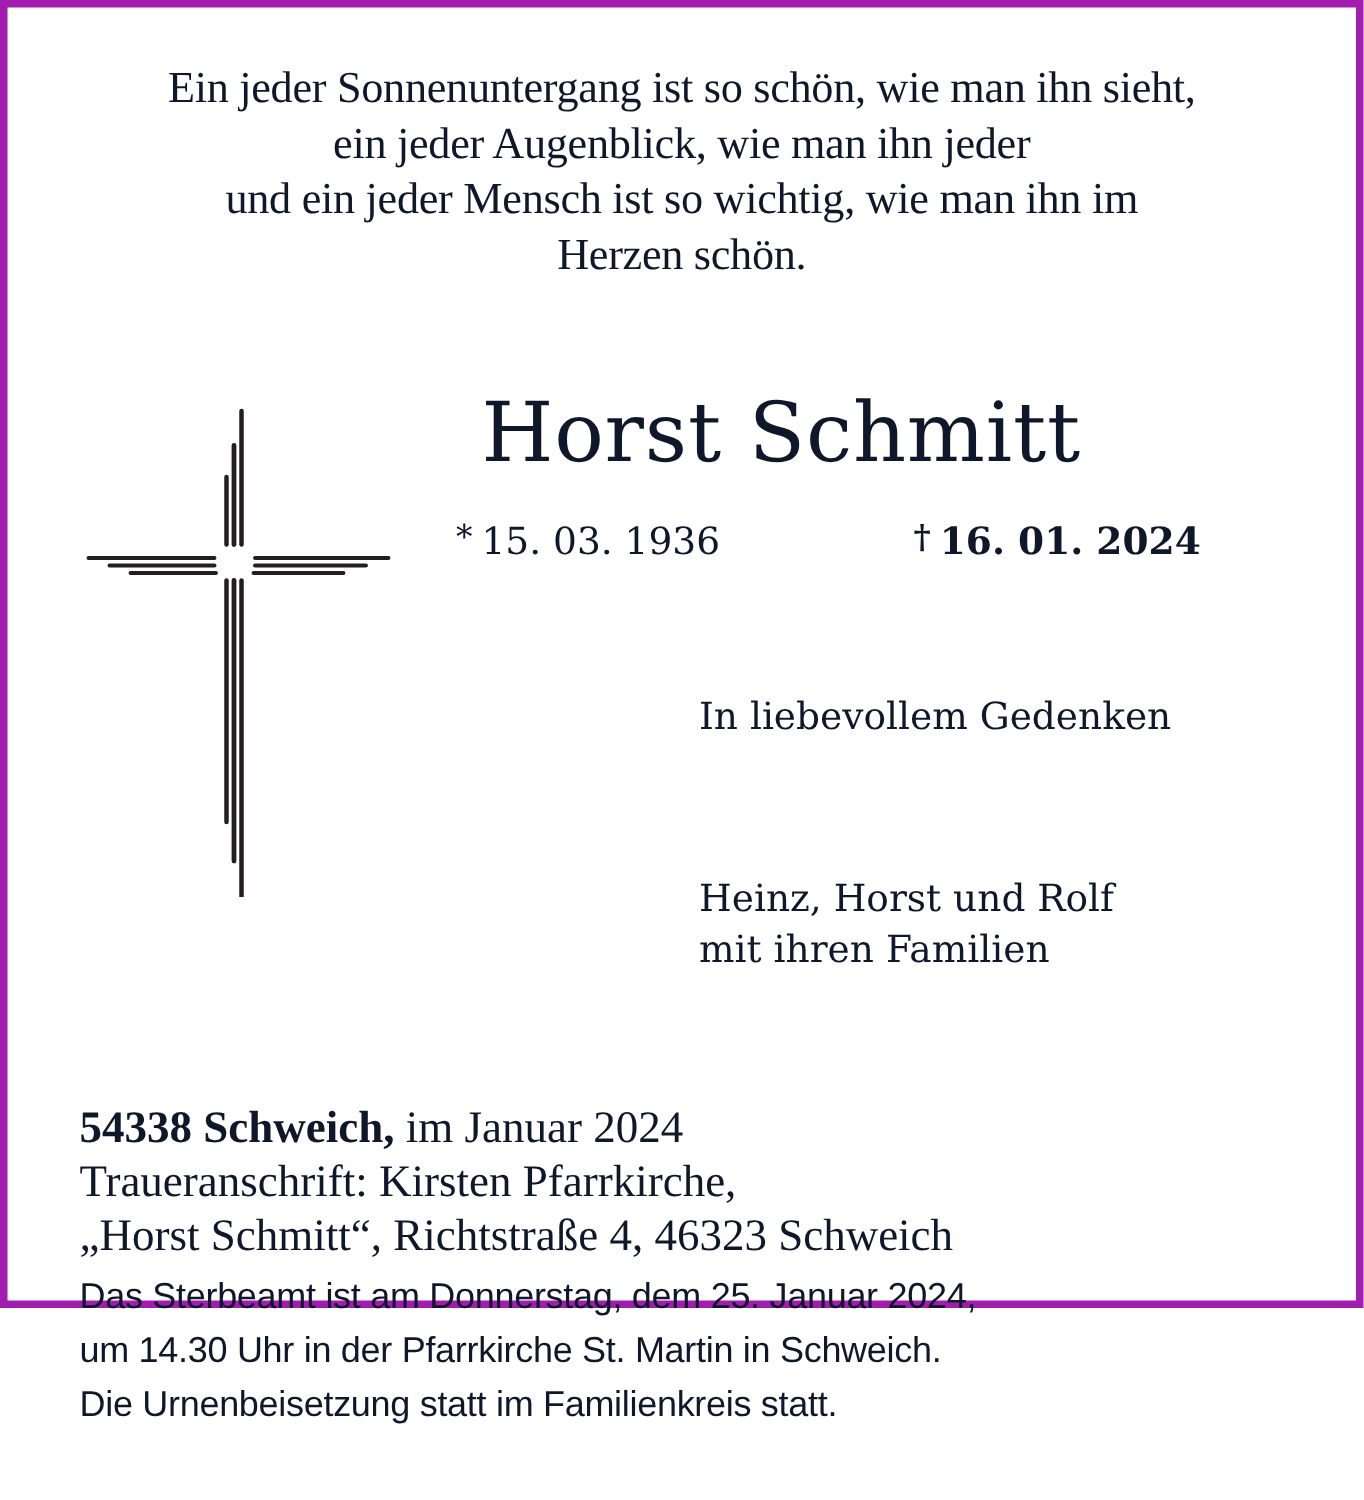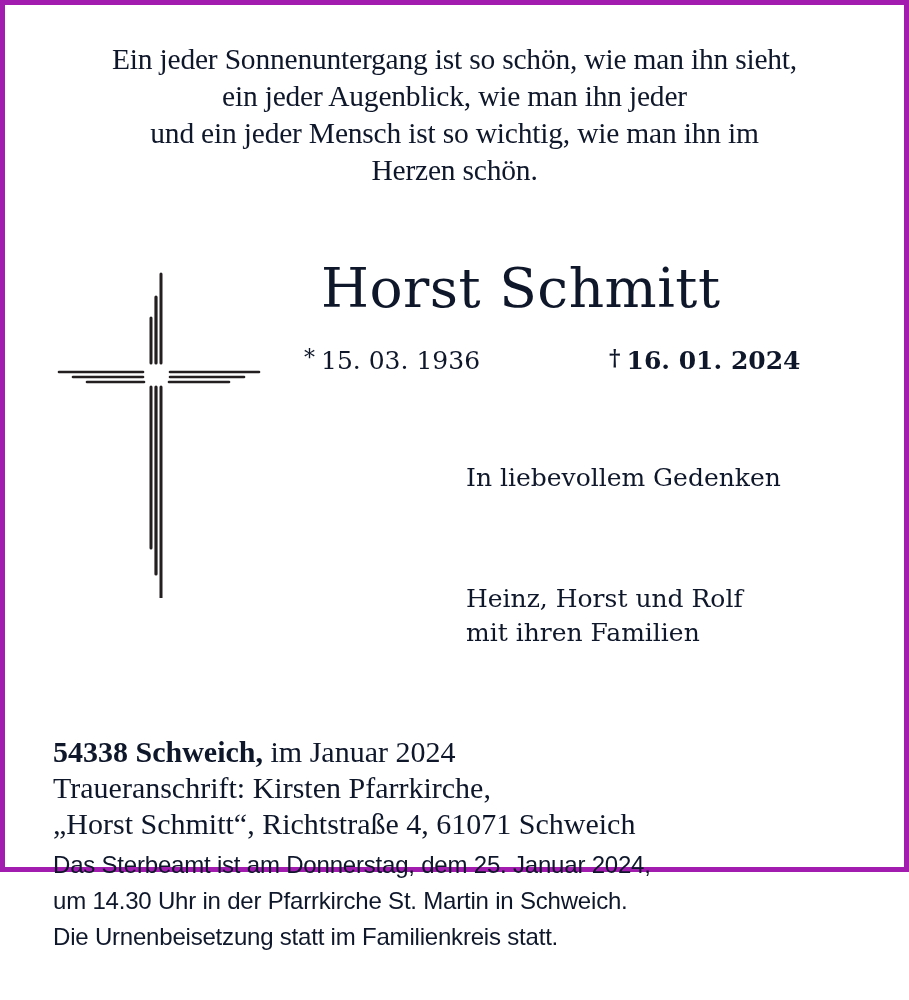--- a/index.html
+++ b/index.html
@@ -103,21 +103,21 @@
   </div>
 
   <div class="block b2">
     <div>Heinz, Horst und Rolf</div>
     <div>mit ihren Familien</div>
   </div>
 
   <div class="address">
     <div><b>54338 Schweich,</b><span> im Januar 2024</span></div>
     <div>Traueranschrift: Kirsten Pfarrkirche,</div>
-    <div>„Horst Schmitt“, Richtstraße 4, 61071 Schweich</div>
+    <div>„Horst Schmitt“, Richtstraße 4, 46323 Schweich</div>
   </div>
 
   <div class="service">
     <div>Das Sterbeamt ist am Donnerstag, dem 25. Januar 2024,</div>
     <div>um 14.30 Uhr in der Pfarrkirche St. Martin in Schweich.</div>
     <div>Die Urnenbeisetzung statt im Familienkreis statt.</div>
   </div>
 
 </div>
 

